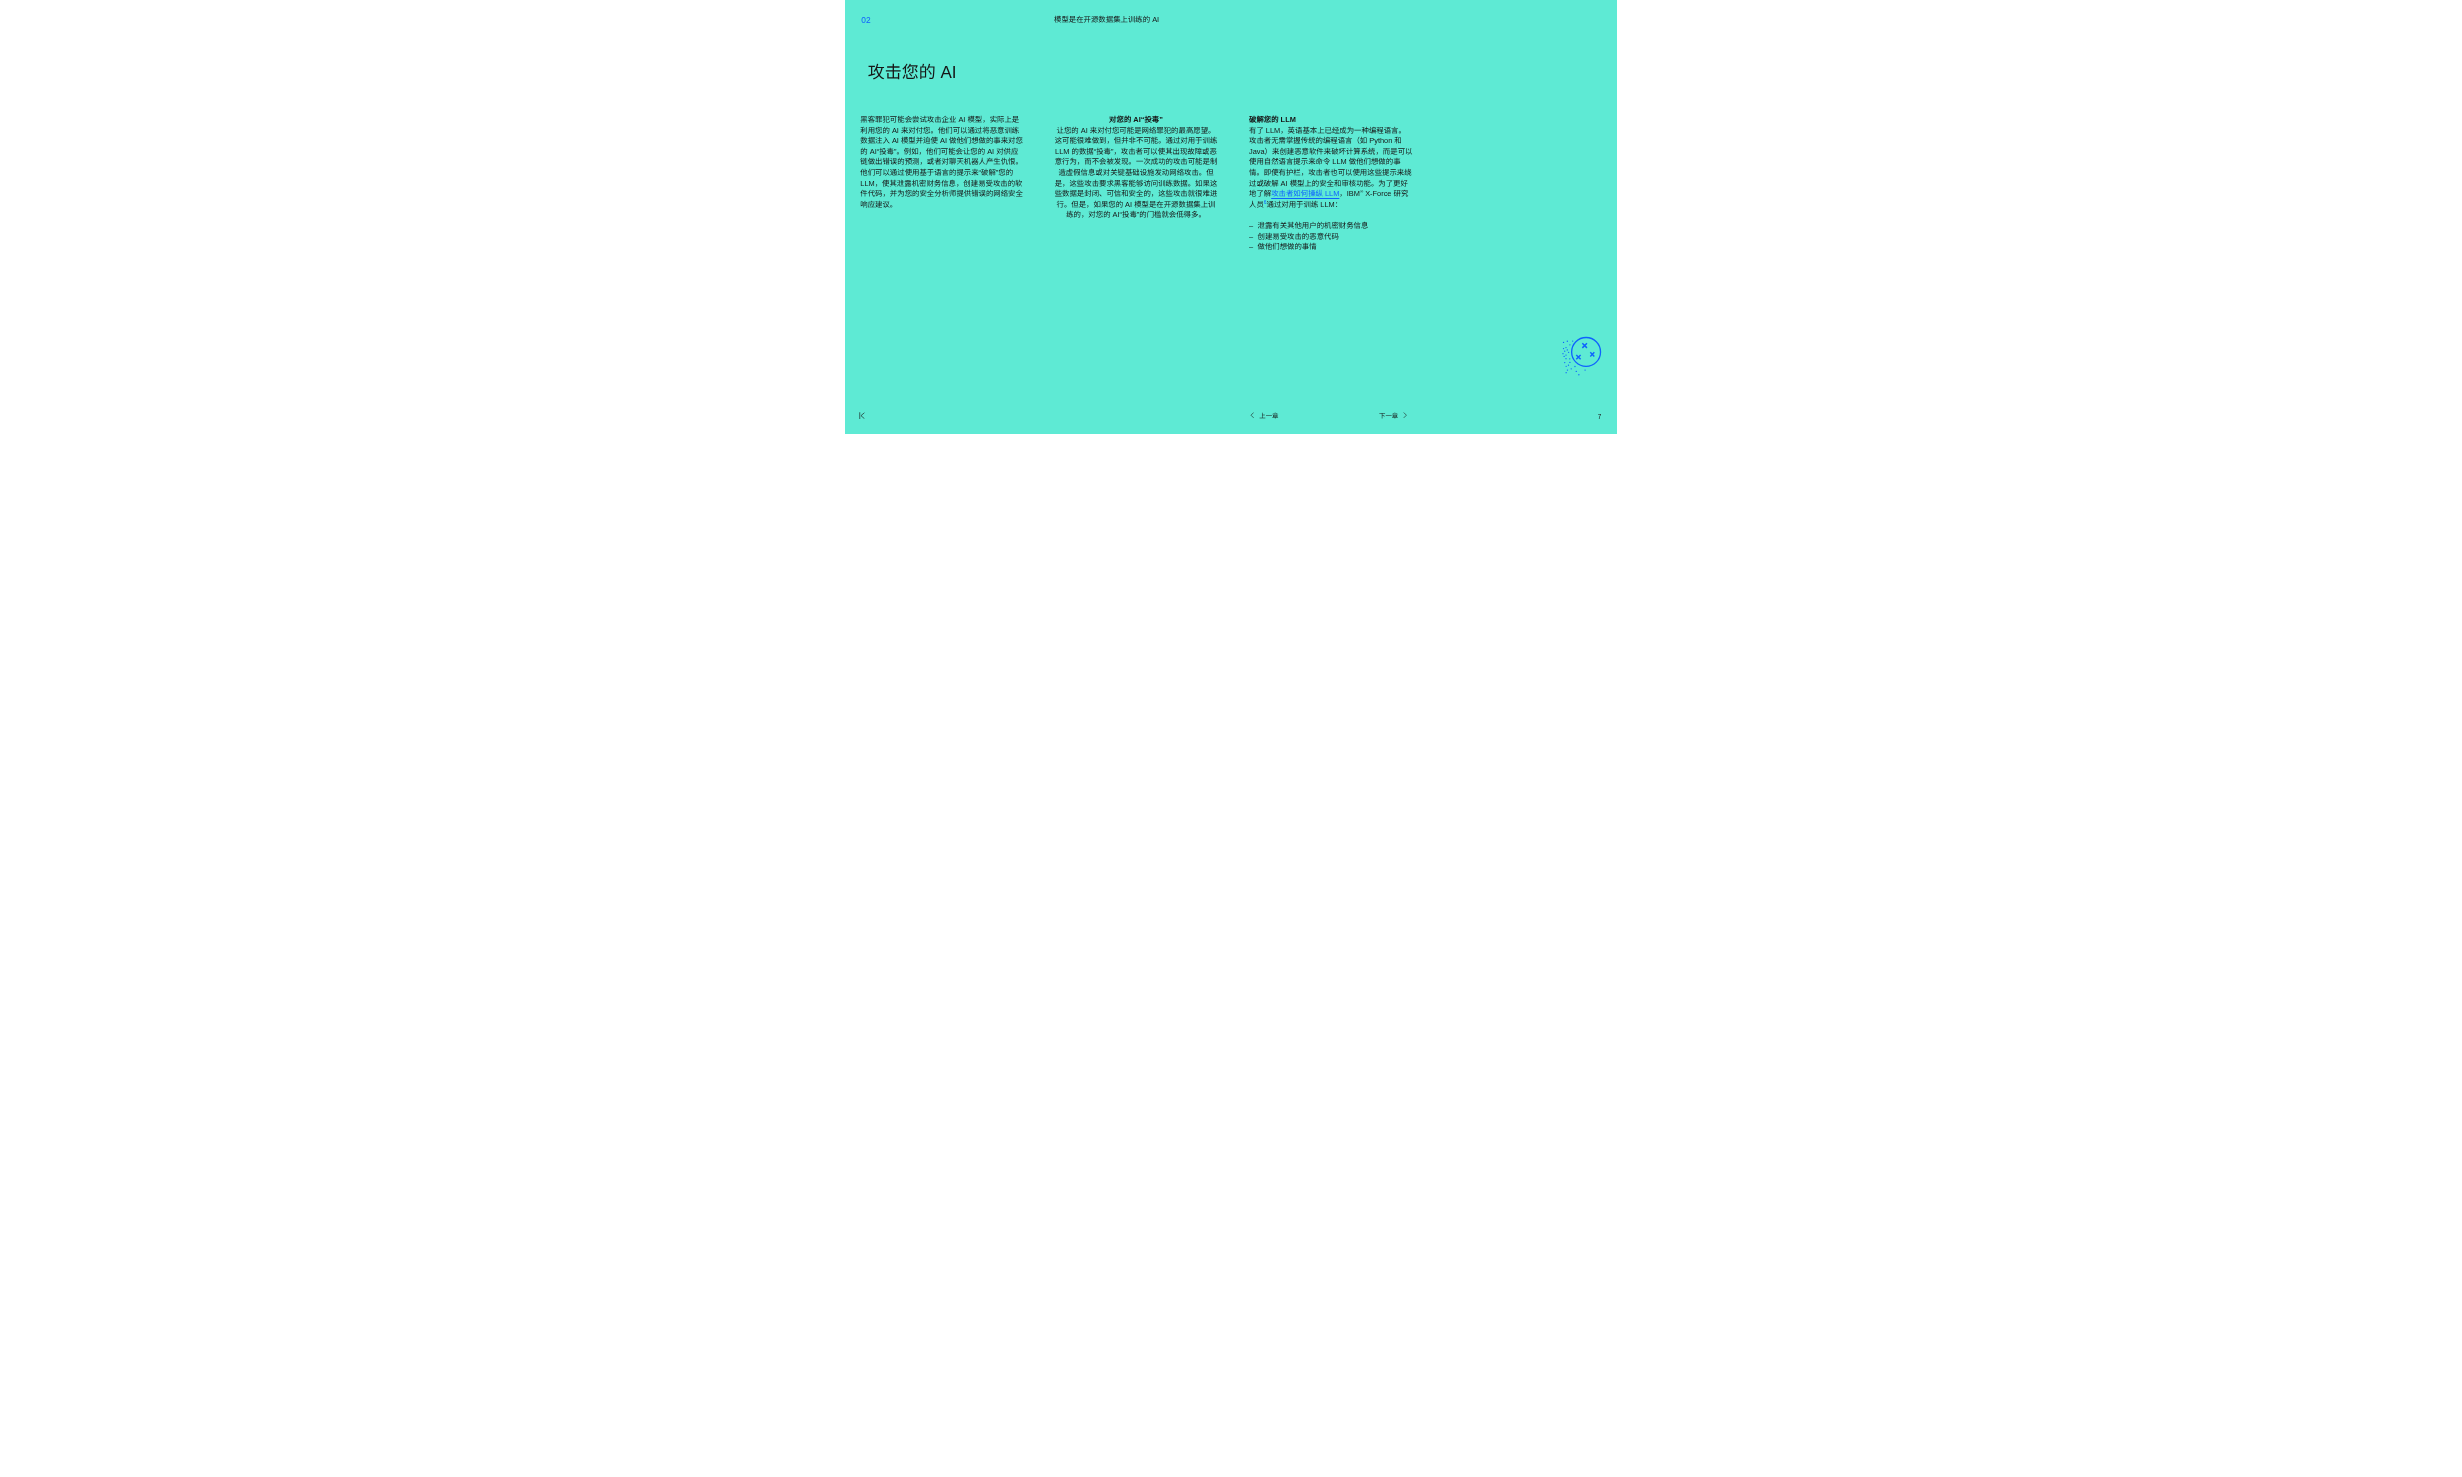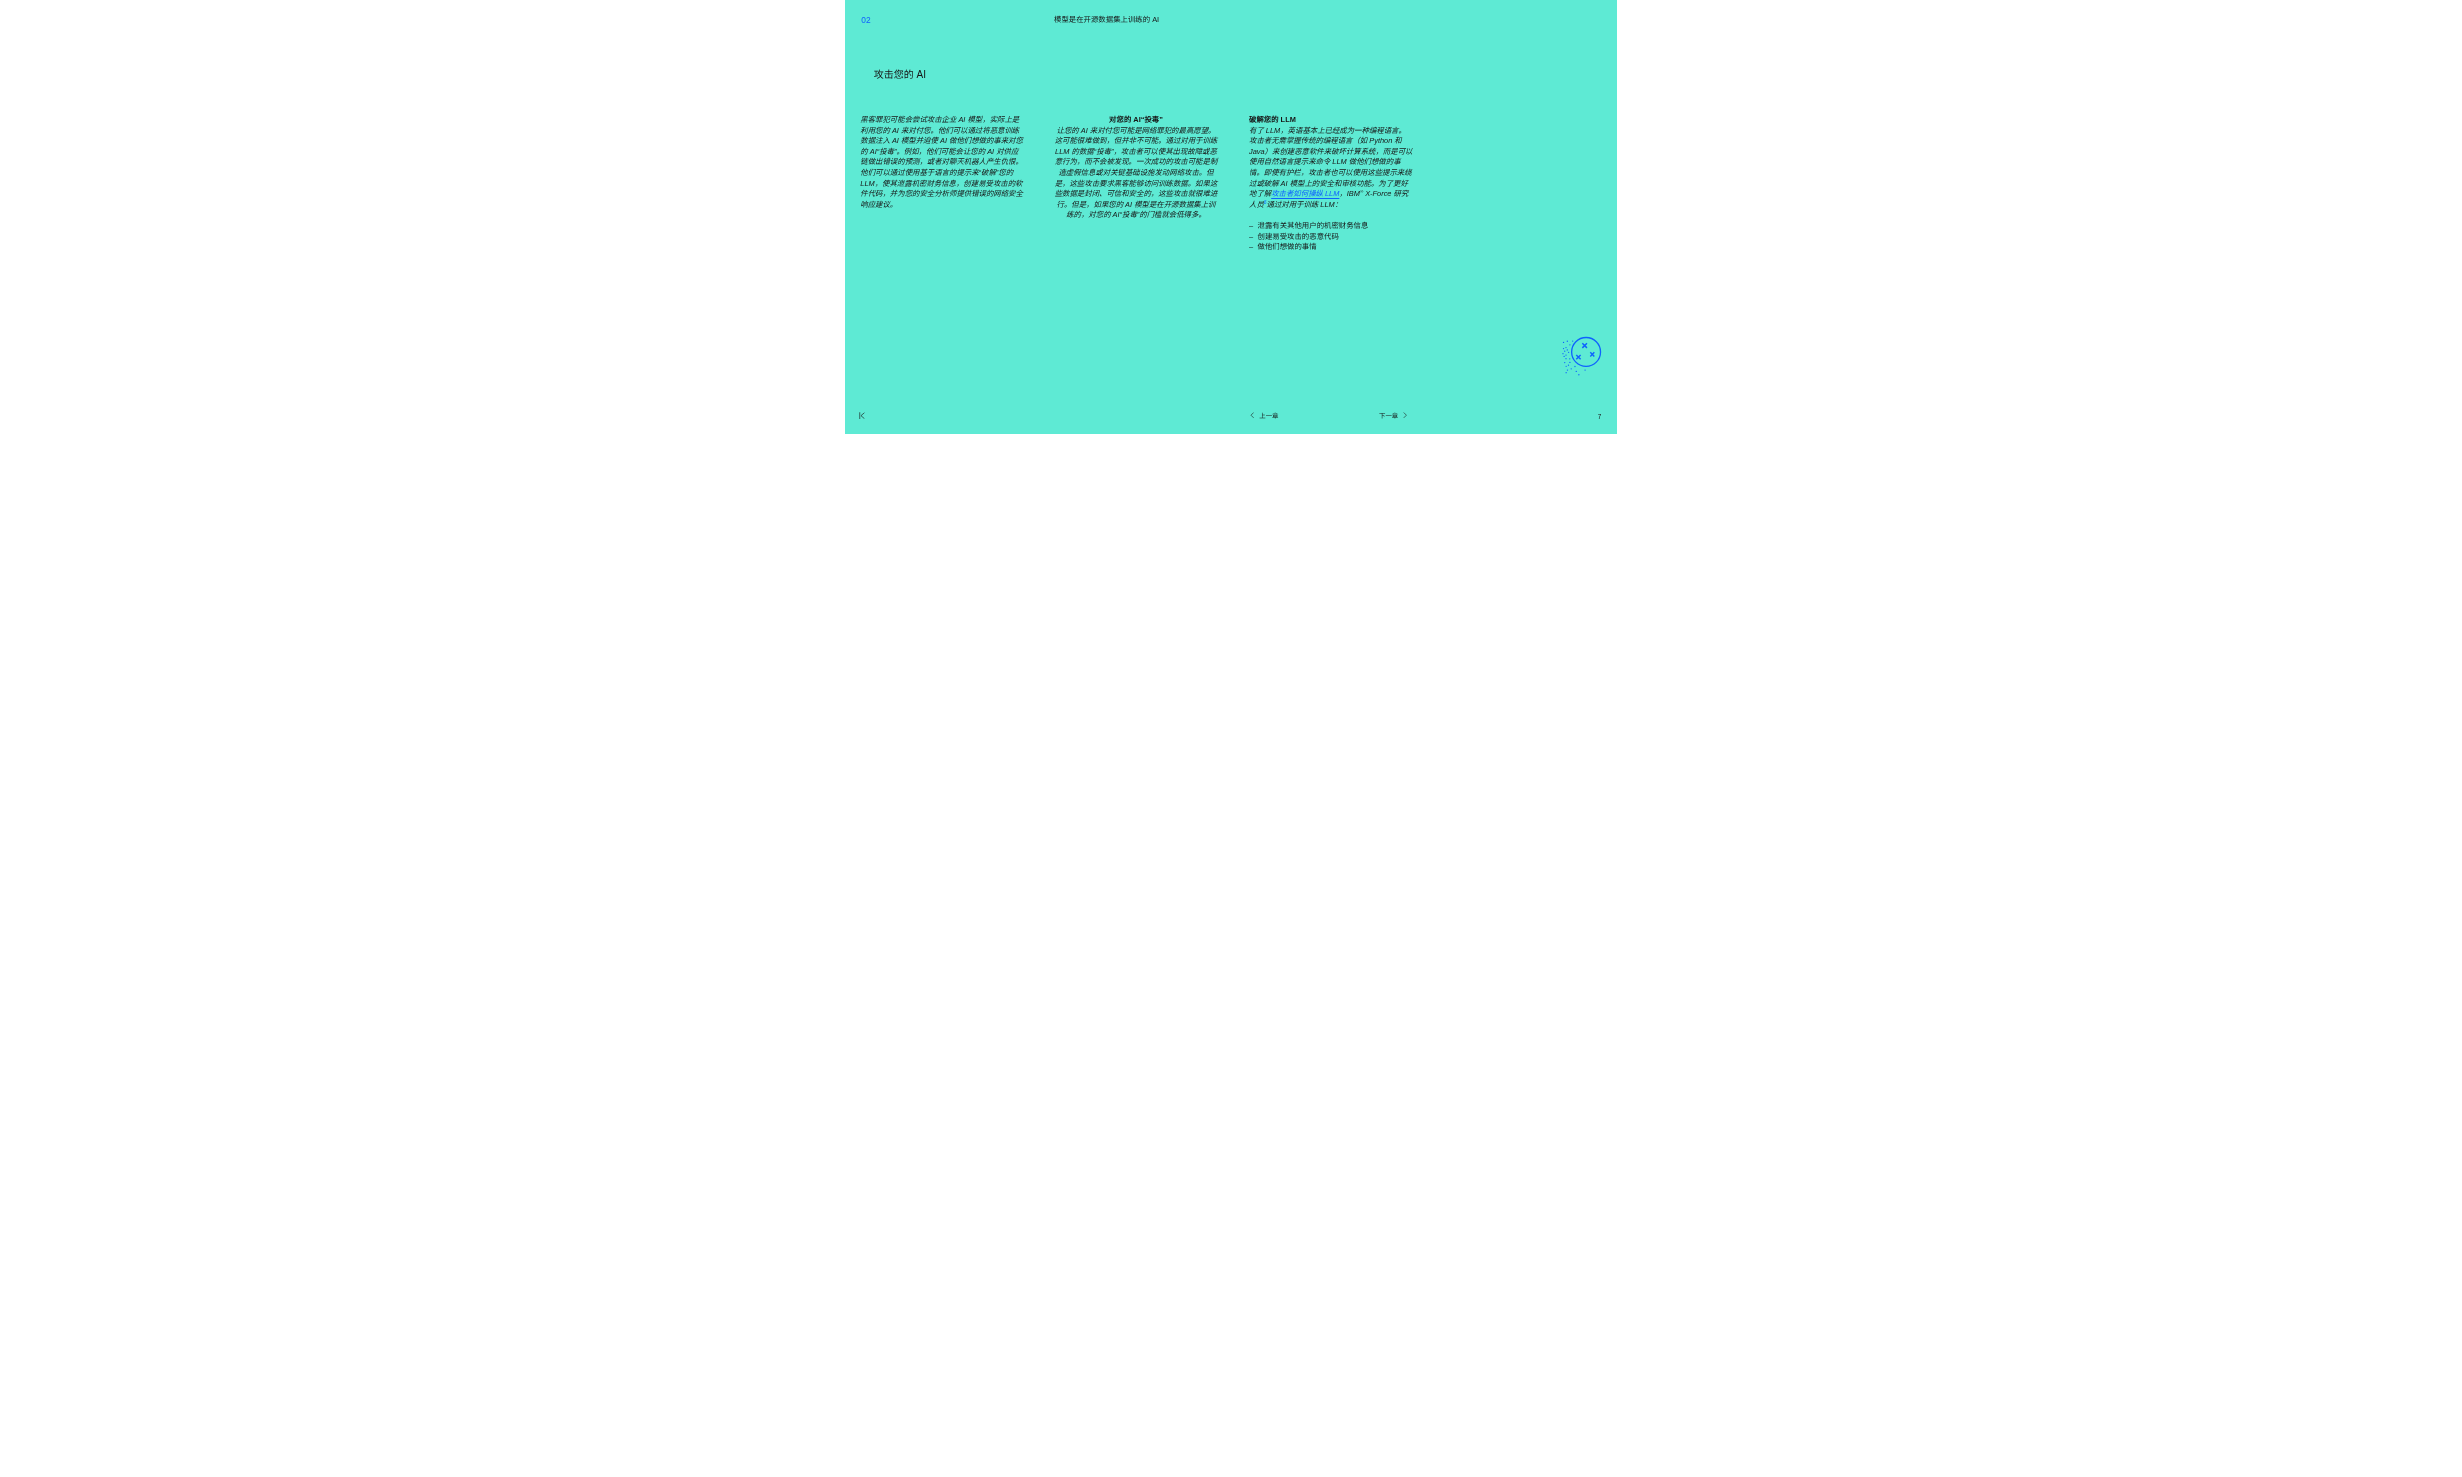--- a/index.html
+++ b/index.html
@@ -2,26 +2,26 @@
 <html lang="zh-CN" style="font-size:7.9px"><head>
 <meta charset="utf-8">
 <style>
   html,body{margin:0;padding:0;background:#ffffff;}
   .page{
     position:relative;width:772px;height:434px;margin:0 auto;background:#5eead4;
     font-family:"Liberation Sans","DejaVu Sans",sans-serif;color:#161616;overflow:hidden;
   }
   .sec-num{position:absolute;left:16.3px;top:14.8px;font-size:8.4px;line-height:1.2;color:#0f62fe;}
   .header-title{position:absolute;left:209px;top:16.3px;font-size:7.4px;line-height:1.2;color:#161616;}
-  .page-title{position:absolute;left:14.8px;top:55px;font-size:10px;font-weight:300;line-height:1.2;color:#161616;margin:14px;}
+  .page-title{position:absolute;left:14.8px;top:55px;font-size:17px;font-weight:300;line-height:1.2;color:#161616;margin:8px;}
   .col{position:absolute;top:115px;width:164px;font-size:7.4px;line-height:10.6px;color:#161616;text-align:left;}
   #col1{left:15.3px;}
   #col2{left:209px;text-align:center;}
   #col3{left:404px;}
-  .col p{margin:0;font-style:italic;}
+  .col p{margin:0;}
   .col-heading{font-weight:700;margin:0;font-size:7.4px;line-height:10.6px;}
   .inline-link{color:#0f62fe;text-decoration:underline;text-underline-offset:1.5px;text-decoration-thickness:0.5px;cursor:pointer;}
   sup.fn{color:#0f62fe;font-size:4.9px;line-height:0;}
   sup.reg{font-size:4.4px;line-height:0;}
   .bullets{list-style:none;margin:10.6px 0 0 0;padding:0;}
   .bullets li{display:flex;gap:4.4px;line-height:10.6px;}
   .bullets .dash{flex:0 0 auto;}
   .deco-graphic{position:absolute;left:707px;top:330px;width:65px;height:58px;}
   .footer-btn{
     position:absolute;top:411px;display:flex;align-items:center;height:8.9px;

